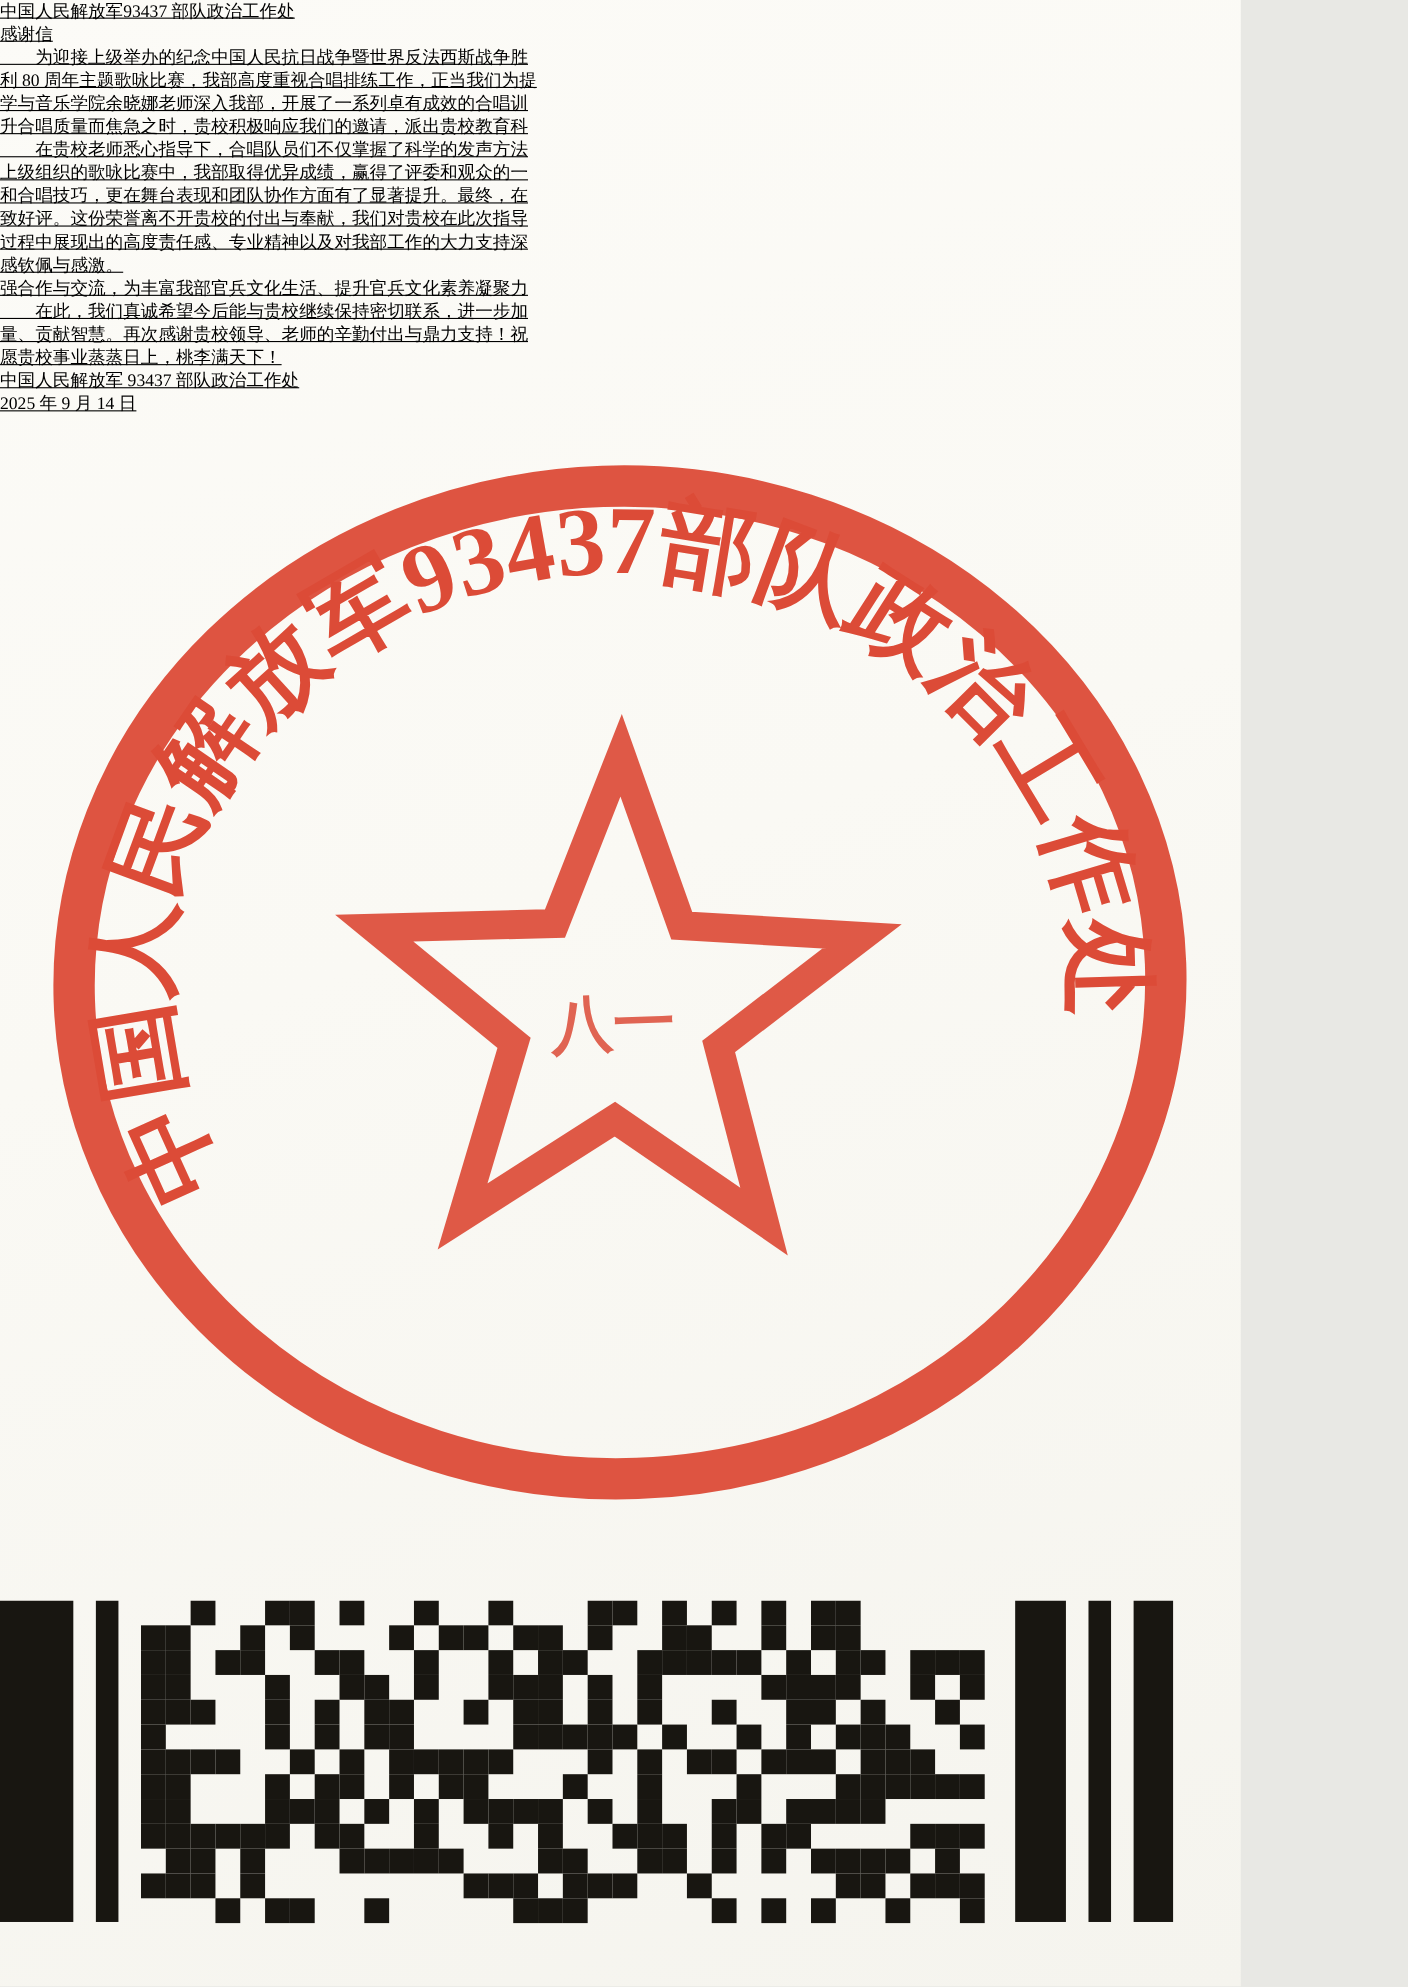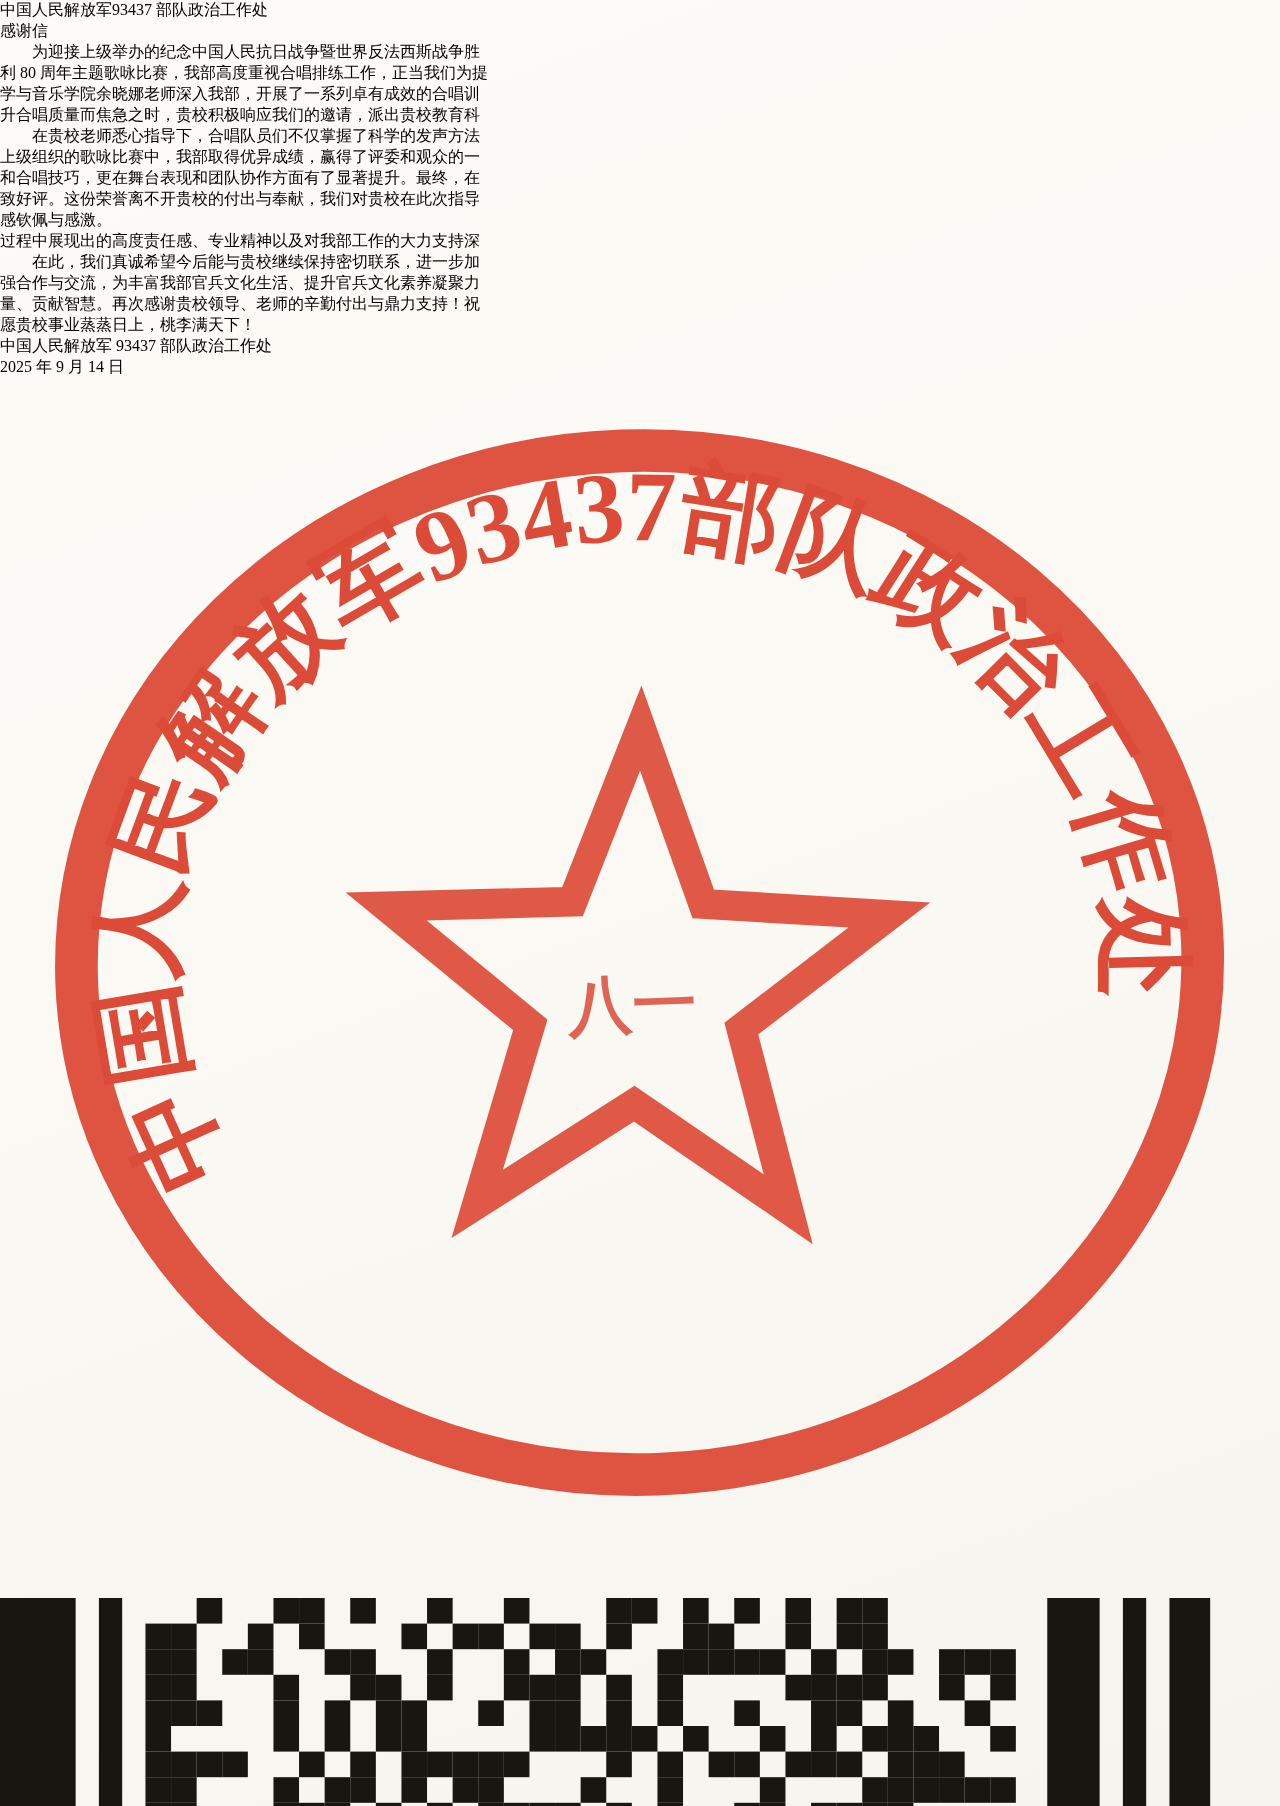--- a/index.html
+++ b/index.html
@@ -1,18 +1,18 @@
 <!DOCTYPE html>
 <html style="--header-red: #b73a2b; --seal-red: #dc4b37; --ink: #29261f;"><head>
 <meta charset="utf-8">
 <style>
   html,body{margin:0;padding:0;background:#e8e8e4;}
-  .page{position:relative;width:1280px;height:1806px;overflow:hidden;
+  .page{position:relative;width:1128px;height:1806px;overflow:hidden;
         background:linear-gradient(160deg,#fcfbf7 0%,#faf9f4 45%,#f5f4ee 100%);
-        font-family:"Liberation Serif","DejaVu Serif",serif;}
+        font-family:"Liberation Serif","DejaVu Serif",serif;text-decoration:underline;}
   
   .top-band{position:absolute;left:0;top:0;width:100%;height:14px;
       background:linear-gradient(90deg,#0a1a0e 0%,#12301c 22%,#173categories read wrong; nothing; }
   .top-band{background:linear-gradient(90deg,#0a1a0e 0%,#123019 25%,#1b3b24 45%,#254428 70%,#2c4a30 100%);
       clip-path:polygon(0 0,100% 0,100% 32%,46% 36%,45% 70%,42% 95%,10% 100%,2.5% 55%,0 45%);}
   .right-edge{position:absolute;top:0;right:0;width:74px;height:100%;
       background:linear-gradient(180deg,#8ba385 0%,#aebfa7 6%,#ccd7c5 14%,#e2e8da 26%,#eef0e6 45%,#f1f2ea 65%,#ebeee4 85%,#e4e8dd 100%);
       -webkit-mask:linear-gradient(90deg,transparent 0,#000 55%);
               mask:linear-gradient(90deg,transparent 0,#000 55%);}
   .left-edge{position:absolute;top:0;left:0;width:10px;height:100%;
@@ -79,24 +79,24 @@
       <div>
 
       <div class="body-line justify">　　为迎接上级举办的纪念中国人民抗日战争暨世界反法西斯战争胜</div>
           <div class="body-line justify">利 80 周年主题歌咏比赛，我部高度重视合唱排练工作，正当我们为提</div>
           <div class="body-line justify">学与音乐学院余晓娜老师深入我部，开展了一系列卓有成效的合唱训</div>
           <div class="body-line justify">升合唱质量而焦急之时，贵校积极响应我们的邀请，派出贵校教育科</div>
           <div class="body-line justify">　　在贵校老师悉心指导下，合唱队员们不仅掌握了科学的发声方法</div>
           <div class="body-line justify">上级组织的歌咏比赛中，我部取得优异成绩，赢得了评委和观众的一</div>
           <div class="body-line justify">和合唱技巧，更在舞台表现和团队协作方面有了显著提升。最终，在</div>
           <div class="body-line justify">致好评。这份荣誉离不开贵校的付出与奉献，我们对贵校在此次指导</div>
+          <div class="body-line justify">过程中展现出的高度责任感、专业精神以及对我部工作的大力支持深</div>
           <div class="body-line">感钦佩与感激。</div>
-          <div class="body-line justify">过程中展现出的高度责任感、专业精神以及对我部工作的大力支持深</div>
+          <div class="body-line justify">强合作与交流，为丰富我部官兵文化生活、提升官兵文化素养凝聚力</div>
           <div class="body-line justify">　　在此，我们真诚希望今后能与贵校继续保持密切联系，进一步加</div>
-          <div class="body-line justify">强合作与交流，为丰富我部官兵文化生活、提升官兵文化素养凝聚力</div>
           <div class="body-line justify">量、贡献智慧。再次感谢贵校领导、老师的辛勤付出与鼎力支持！祝</div>
           <div class="body-line">愿贵校事业蒸蒸日上，桃李满天下！</div>
         </div>
     </div>
 
     <div class="closing-org">中国人民解放军 93437 部队政治工作处</div>
     <div class="closing-date">2025 年 9 月 14 日</div>
 
     <div class="seal-wrap">
       <svg viewBox="0 0 300 285" xmlns="http://www.w3.org/2000/svg">

